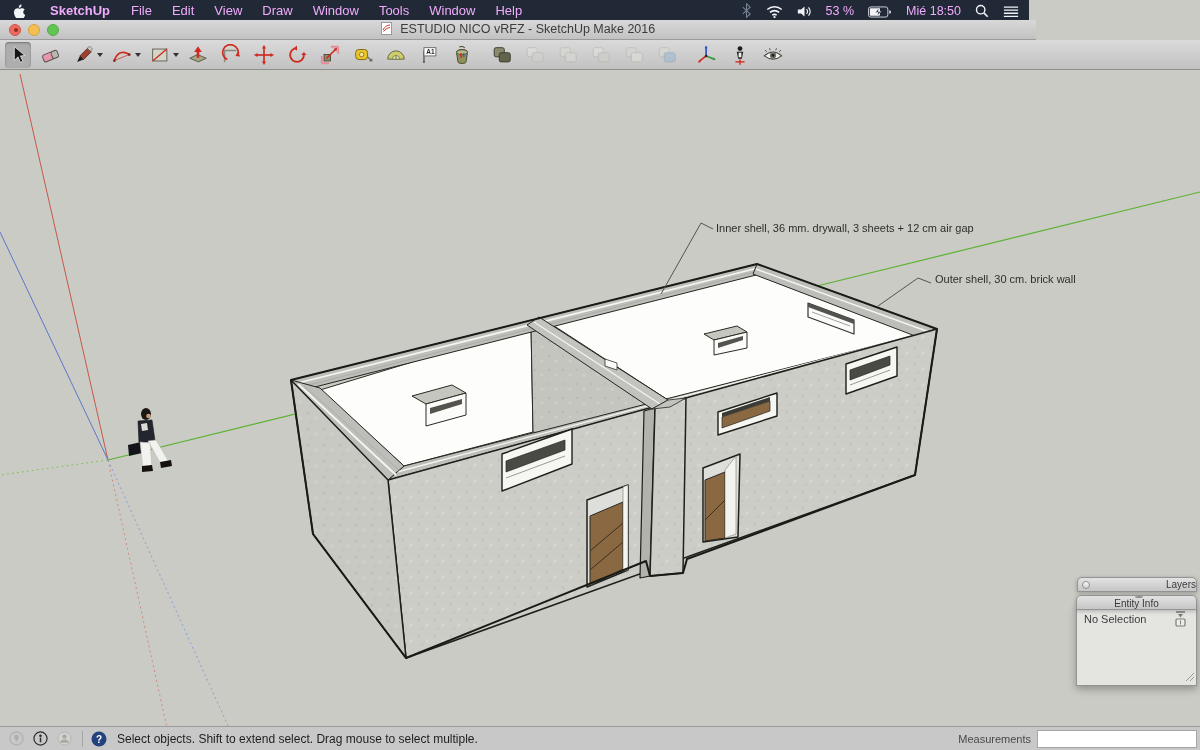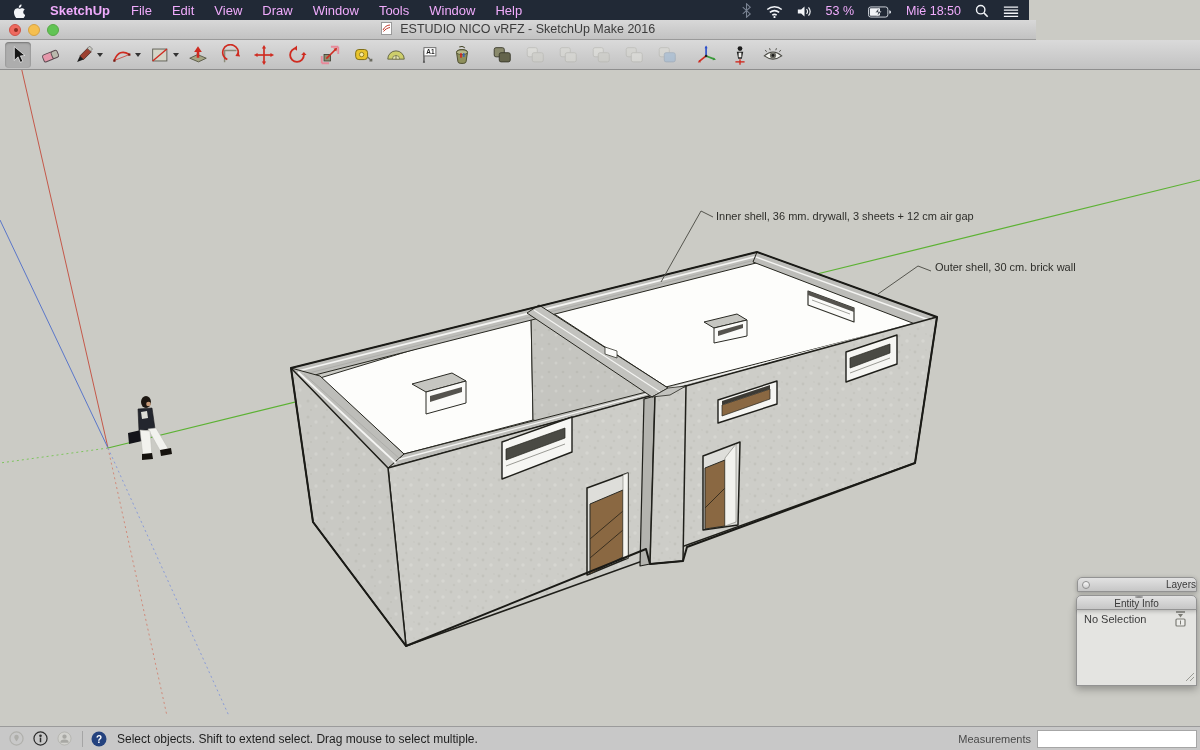--- a/index.html
+++ b/index.html
@@ -39,21 +39,21 @@
     background:linear-gradient(#dadada,#c2c2c2); border-bottom:1px solid #8e8e8e;
     display:flex; align-items:center; padding-left:5px; z-index:40;
   }
   .tb-slot { width:26px; height:26px; display:flex; align-items:center; justify-content:center; position:relative; margin-right:7px; flex:0 0 auto; }
   .tb-slot.active { background:#adadad; border-radius:4px; box-shadow:inset 0 1px 2px rgba(0,0,0,.35); }
   .tb-slot.disabled { opacity:.45; }
   .tb-caret { position:absolute; right:-6px; top:11px; width:0; height:0; border-left:3.5px solid transparent; border-right:3.5px solid transparent; border-top:4px solid #333; }
   .tb-slot.has-caret { margin-right:12px; }
   .gap-l { margin-left:7px; }
   
-  #viewport { position:absolute; left:0; top:60px; width:1200px; height:656px; background:#cbcbc5; z-index:1; }
+  #viewport { position:absolute; left:0; top:72px; width:1200px; height:656px; background:#cbcbc5; z-index:1; }
   #viewport svg text { font-family:"Liberation Sans",sans-serif; }
   
   .panel-bar {
     position:absolute; width:120px; height:15px; background:linear-gradient(#e2e2e2,#c6c6c6);
     border:1px solid #939393; border-radius:5px 5px 0 0; z-index:30;
     display:flex; align-items:center; font-size:10px; color:#3a3a3a;
     box-shadow:0 1px 4px rgba(0,0,0,.25);
   }
   .panel-bar .ttl { flex:1; text-align:right; }
   .pclose { width:8px; height:8px; border-radius:50%; border:1px solid #8f8f8f; background:linear-gradient(#fafafa,#cfcfcf); margin-left:4px; }

